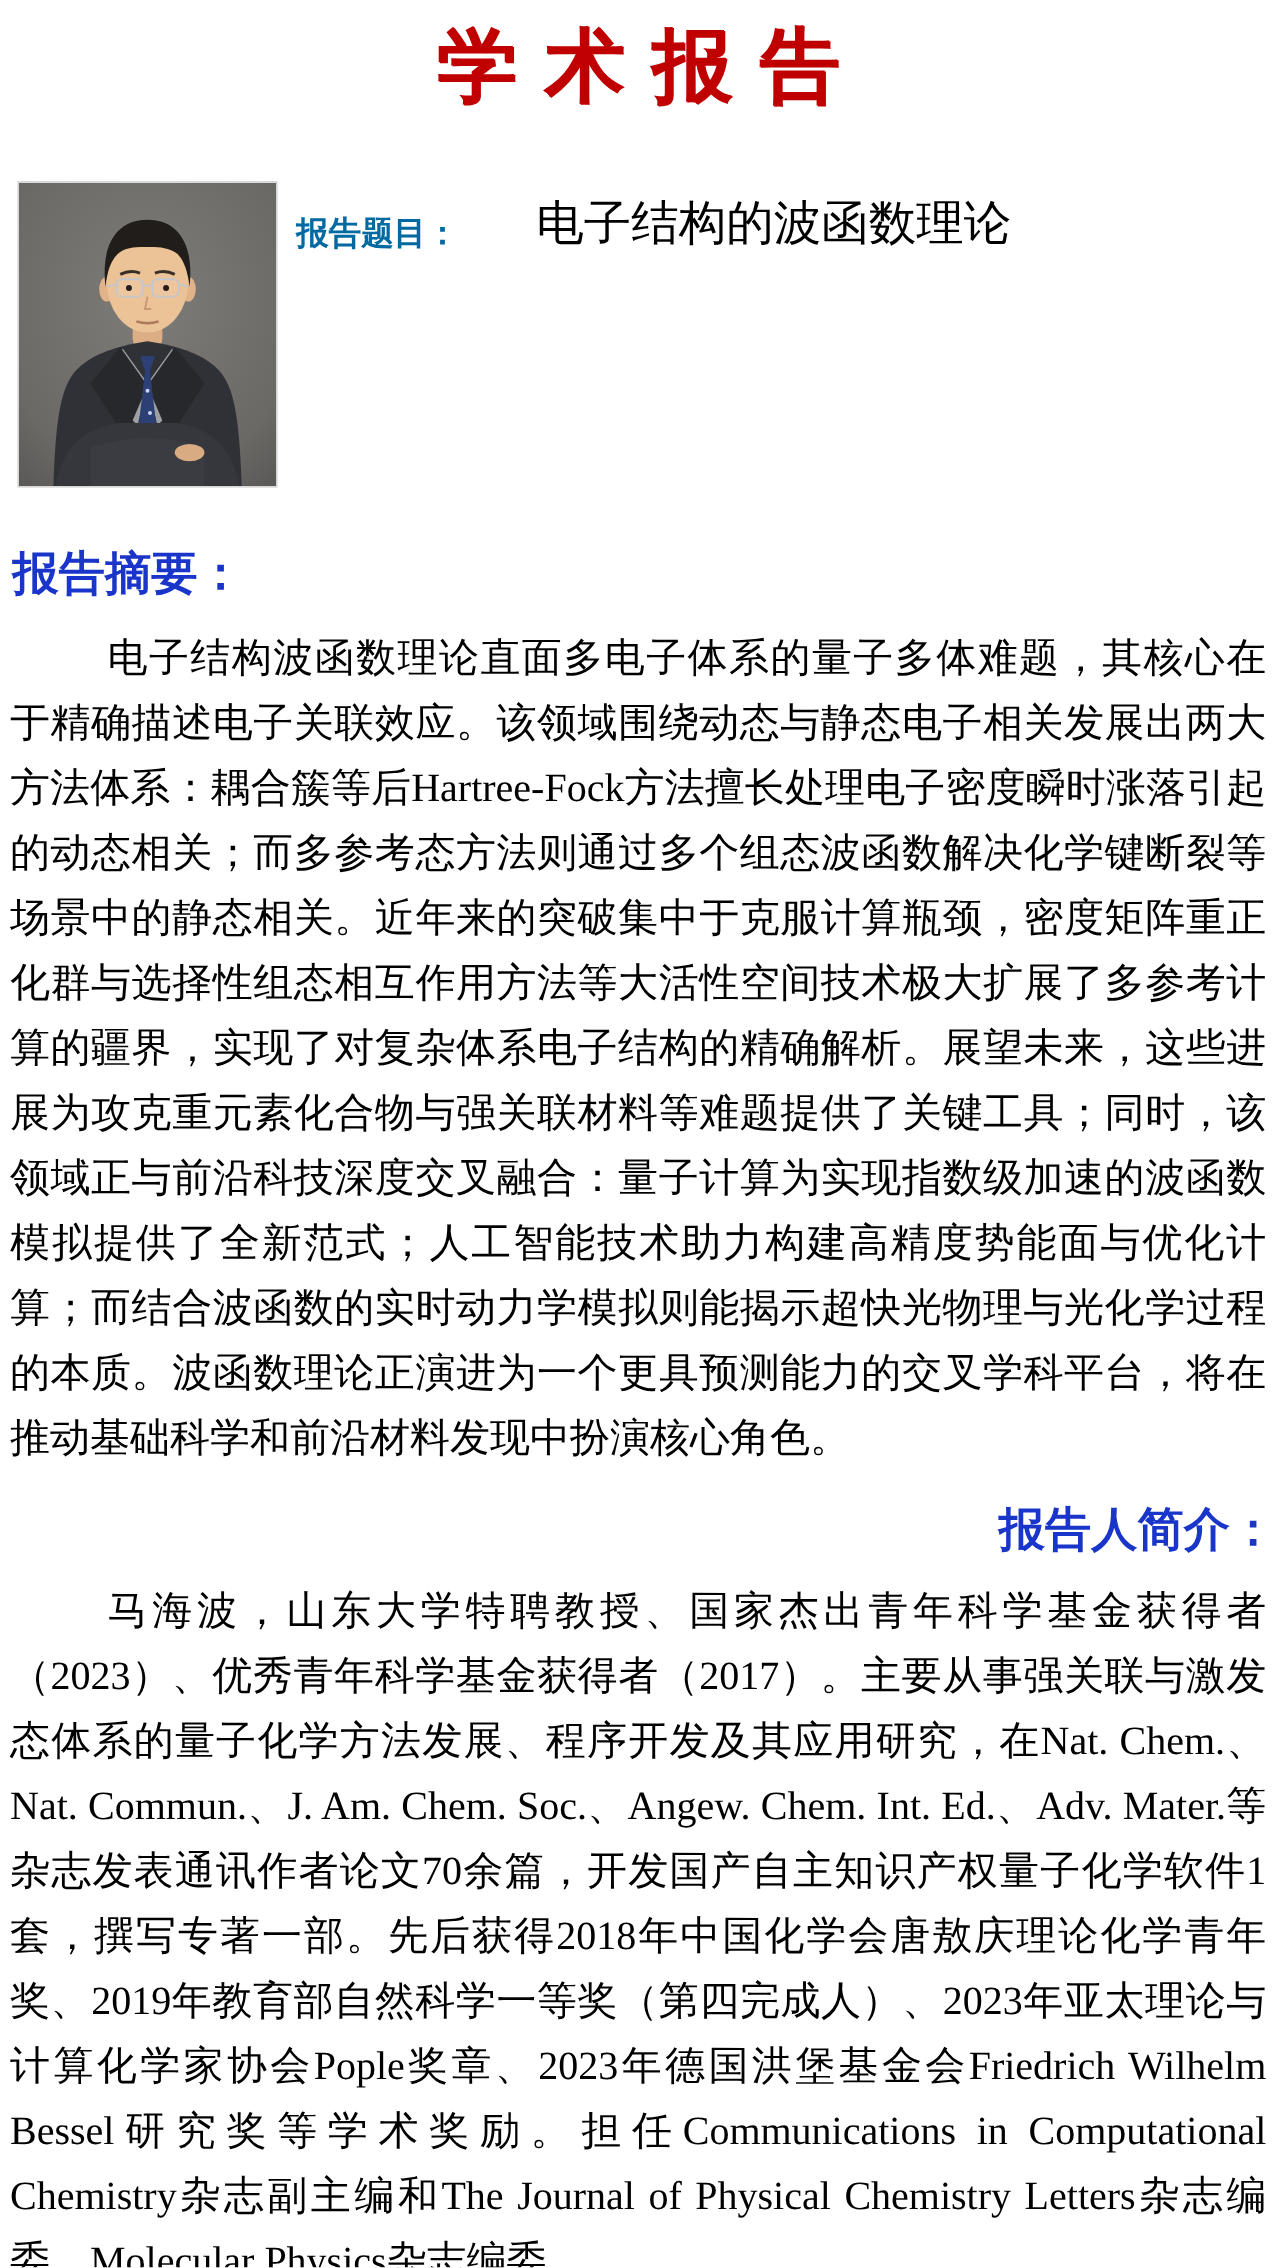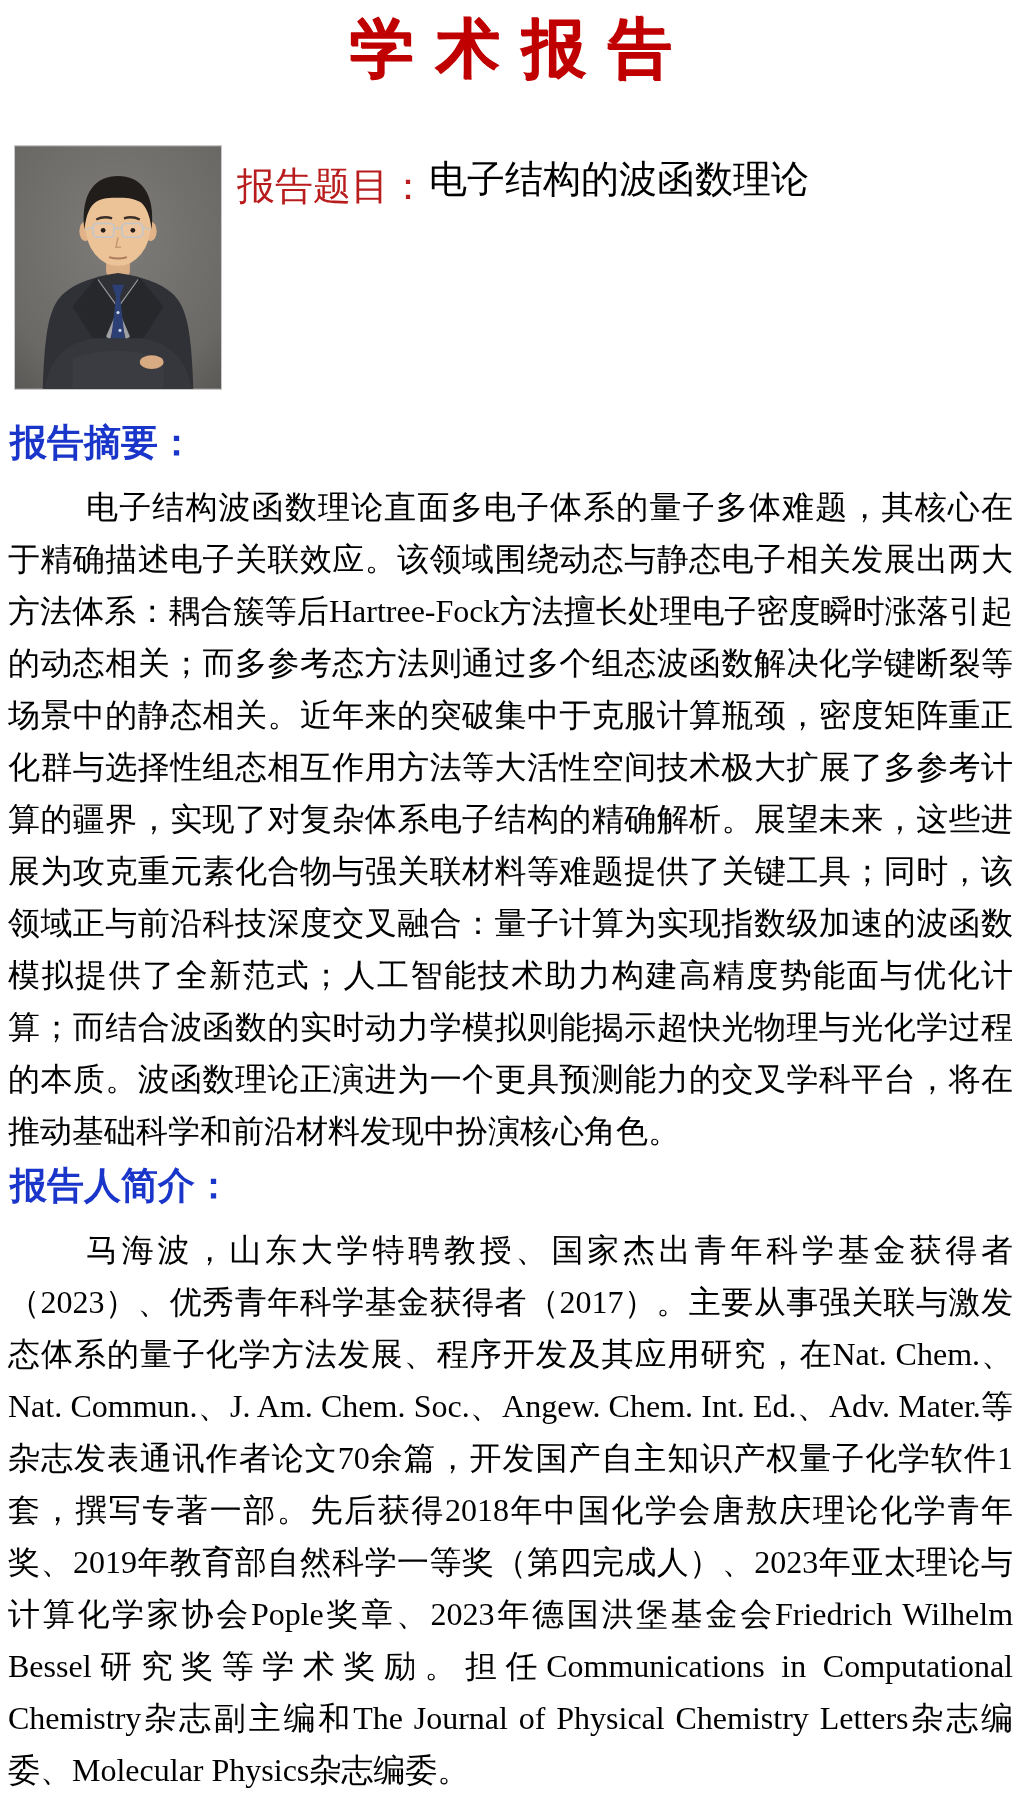--- a/index.html
+++ b/index.html
@@ -9,21 +9,21 @@
     height: 1814px;
     margin: 0 auto;
     background: #ffffff;
     overflow: hidden;
     font-family: "Liberation Serif", "DejaVu Serif", serif;
     color: #000000;
   }
   .main-title {
     margin: 14px 0 0 0;
     text-align: center;
-    font-family: Liberation Mono, monospace;
+    font-family: Liberation Serif, serif;
     font-weight: 900;
     font-size: 64px;
     line-height: 78px;
     letter-spacing: 22px;
     text-indent: 22px; 
     color: #c00000;
     text-shadow: 1px 1px 0 #c00000;
   }
   .header-row {
     position: relative;
@@ -45,41 +45,41 @@
     position: absolute;
     left: 237px;
     top: 7px;
     right: 6px;
   }
   .detail-row { line-height: 55px; white-space: nowrap; }
   .detail-label {
     display: inline-block;
     width: 192px;
     font-family: "Liberation Sans", "DejaVu Sans", sans-serif;
-    font-weight: normal;
-    font-size: 38px;
-    color: #b91c1c;
+    font-weight: bold;
+    font-size: 26px;
+    color: #0369a1;
     vertical-align: bottom;
   }
   .detail-value {
     font-family: "Liberation Serif", "DejaVu Serif", serif;
     font-weight: normal;
     font-size: 38px;
     color: #000000;
   }
   .section-heading {
     margin: 0 0 0 10px;
     font-family: "Liberation Sans", "DejaVu Sans", sans-serif;
     font-weight: bold;
     font-size: 37px;
     line-height: 48px;
     color: #1a35c9;
   }
-  .heading-abstract { margin-top: 27px; }
-  .heading-bio { margin-top: 5px; }
+  .heading-abstract { margin-top: 46px; font-family: Liberation Mono, monospace; }
+  .heading-bio { margin-top: 24px; text-align: right; }
   .para {
     margin: 14px 8px 0 8px;
     font-size: 32px;
     line-height: 52px;
     text-align: justify;
     text-indent: 78px;
     color: #000000;
     font-family: "Liberation Serif", "DejaVu Serif", serif;
   }
   .para .b { font-weight: normal; }

